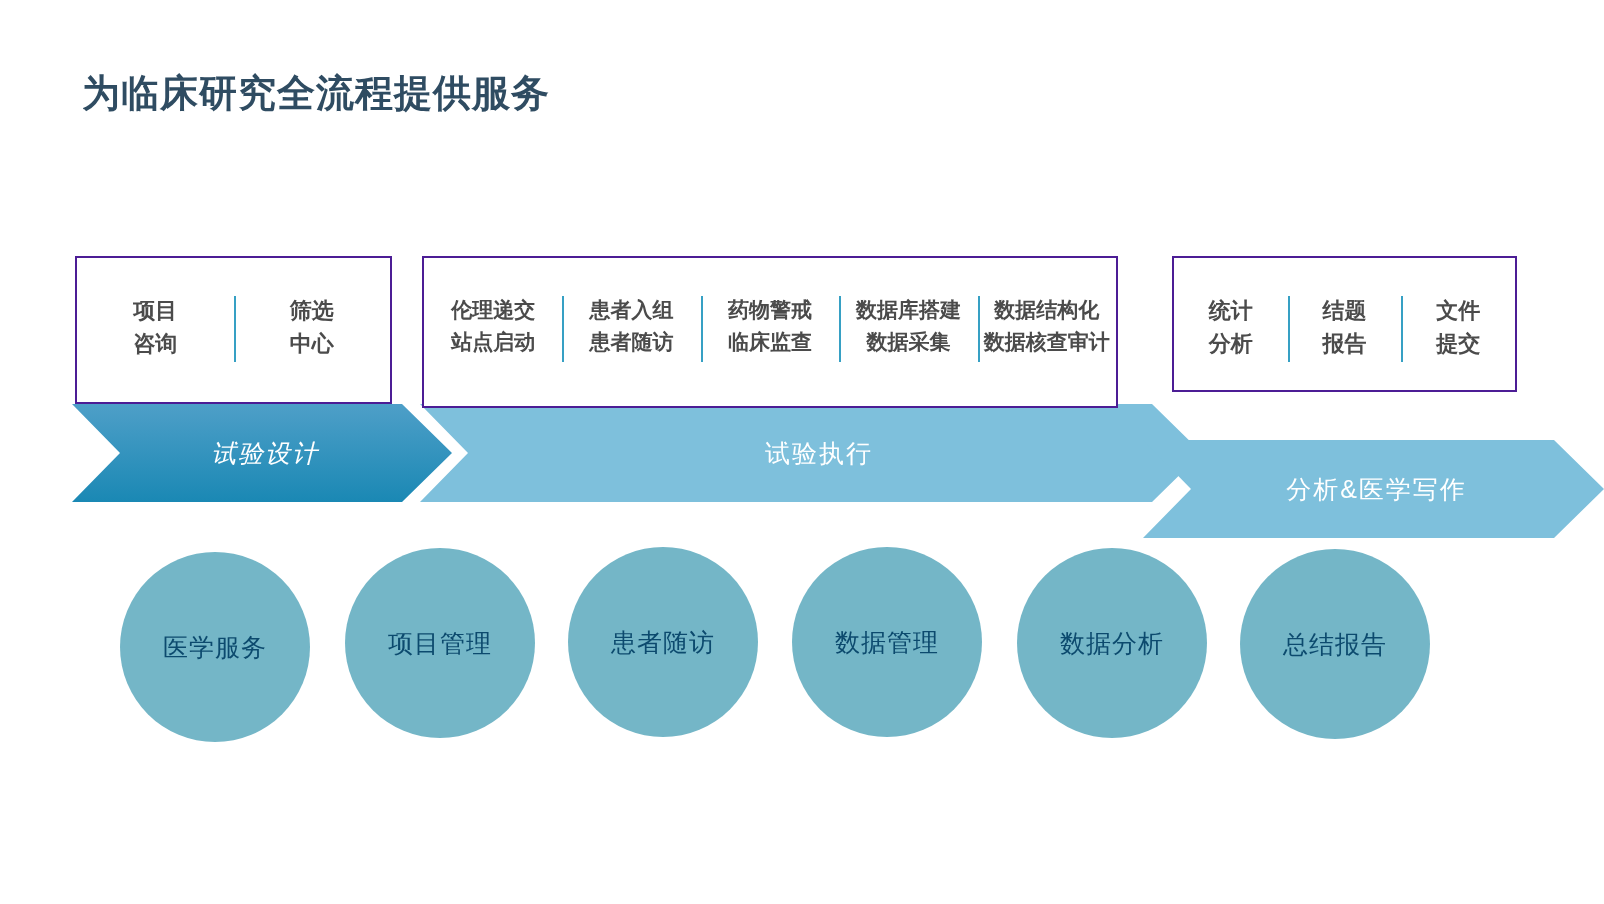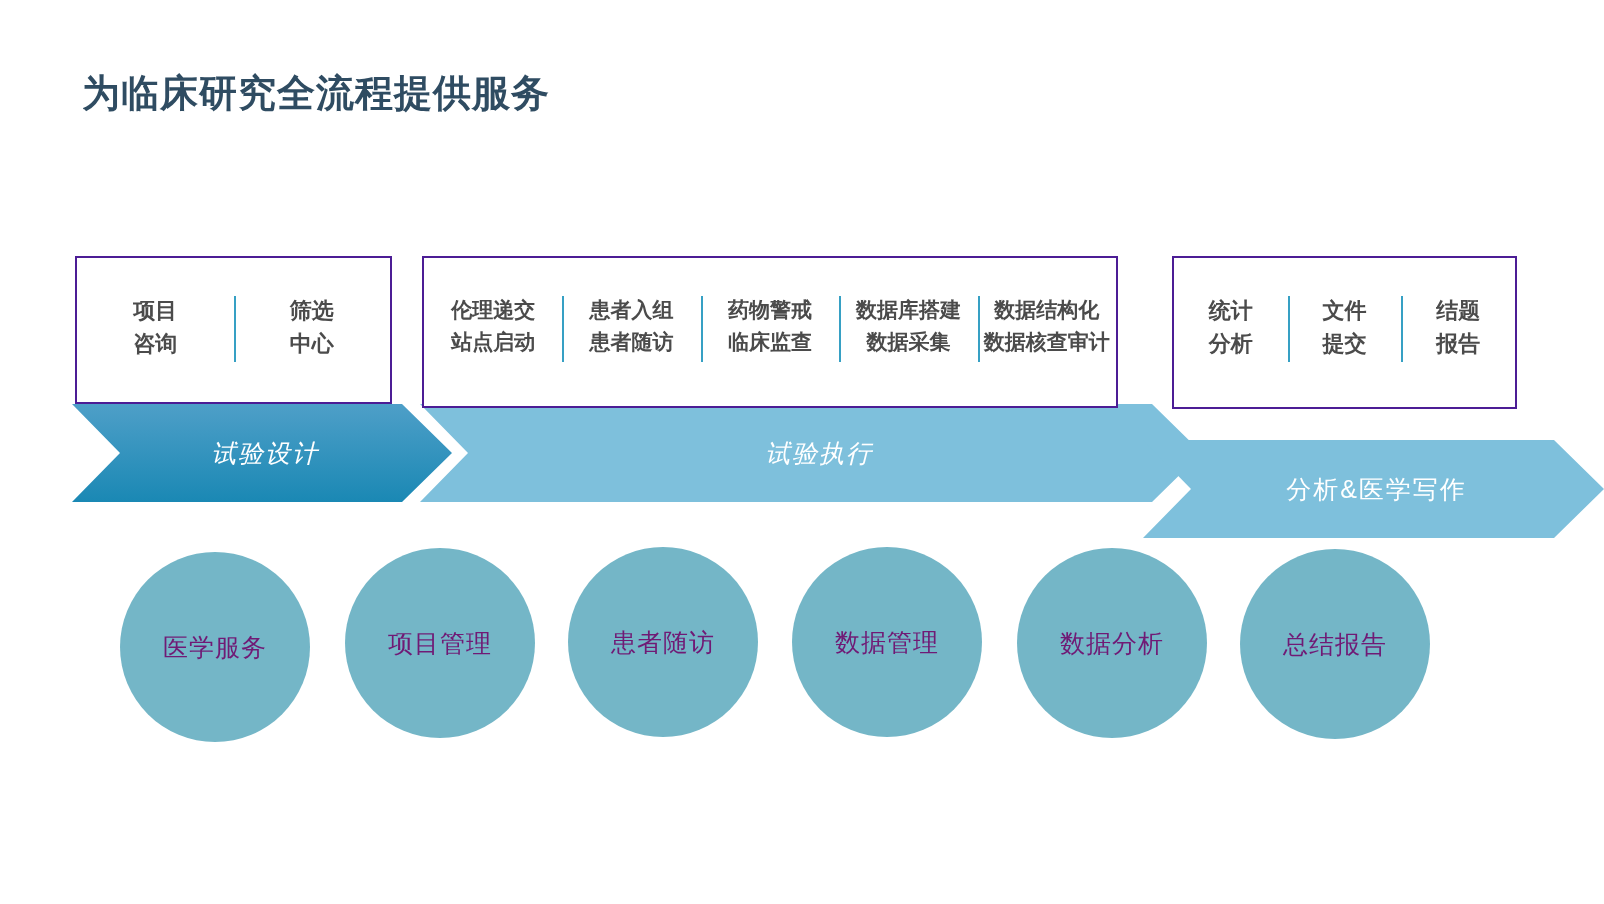--- a/index.html
+++ b/index.html
@@ -104,21 +104,21 @@
   .circle {
     position: absolute;
     border-radius: 50%;
     background: #74b6c7;
     display: flex;
     align-items: center;
     justify-content: center;
   }
   .circle-label {
     font-size: 25px;
-    color: #701a75;
+    color: #0c4a6e;
     letter-spacing: 1px;
     white-space: nowrap;
   }
 </style>
 </head>
 <body>
 
 <div class="slide-title">为临床研究全流程提供服务</div>
 
 <div class="detail-box box-narrow" style="left:75px; top:256px; width:317px; height:148px;">
@@ -169,36 +169,36 @@
       <div>数据结构化</div>
       <div>数据核查审计</div>
     </div>
   </div>
 </div>
 
 <div class="chev" style="left:420px; width:782px;">
   <svg width="782" height="98" viewBox="0 0 782 98">
     <polygon points="0,0 732,0 782,49 732,98 0,98 48,49" fill="#7ec0dc"></polygon>
   </svg>
-  <span class="chev-label" style="margin-left:16px;font-style:italic;">试验执行</span>
-</div>
-
-<div class="detail-box box-narrow" style="left:1172px; top:256px; width:345px; height:153px;">
+  <span class="chev-label" style="margin-left:16px;">试验执行</span>
+</div>
+
+<div class="detail-box box-narrow" style="left:1172px; top:256px; width:345px; height:136px;">
   <div class="detail-cols">
     <div class="detail-col">
       <div>统计</div>
       <div>分析</div>
     </div>
     <div class="detail-col">
+      <div>结题</div>
+      <div>报告</div>
+    </div>
+    <div class="detail-col">
       <div>文件</div>
       <div>提交</div>
-    </div>
-    <div class="detail-col">
-      <div>结题</div>
-      <div>报告</div>
     </div>
   </div>
 </div>
 
 <div class="chev" style="left:1143px; width:461px;margin-top:36px;">
   <svg width="461" height="98" viewBox="0 0 461 98">
     <polygon points="0,0 411,0 461,49 411,98 0,98 48,49" fill="#7ec0dc"></polygon>
   </svg>
   <span class="chev-label" style="margin-left:6px;">分析&amp;医学写作</span>
 </div>

